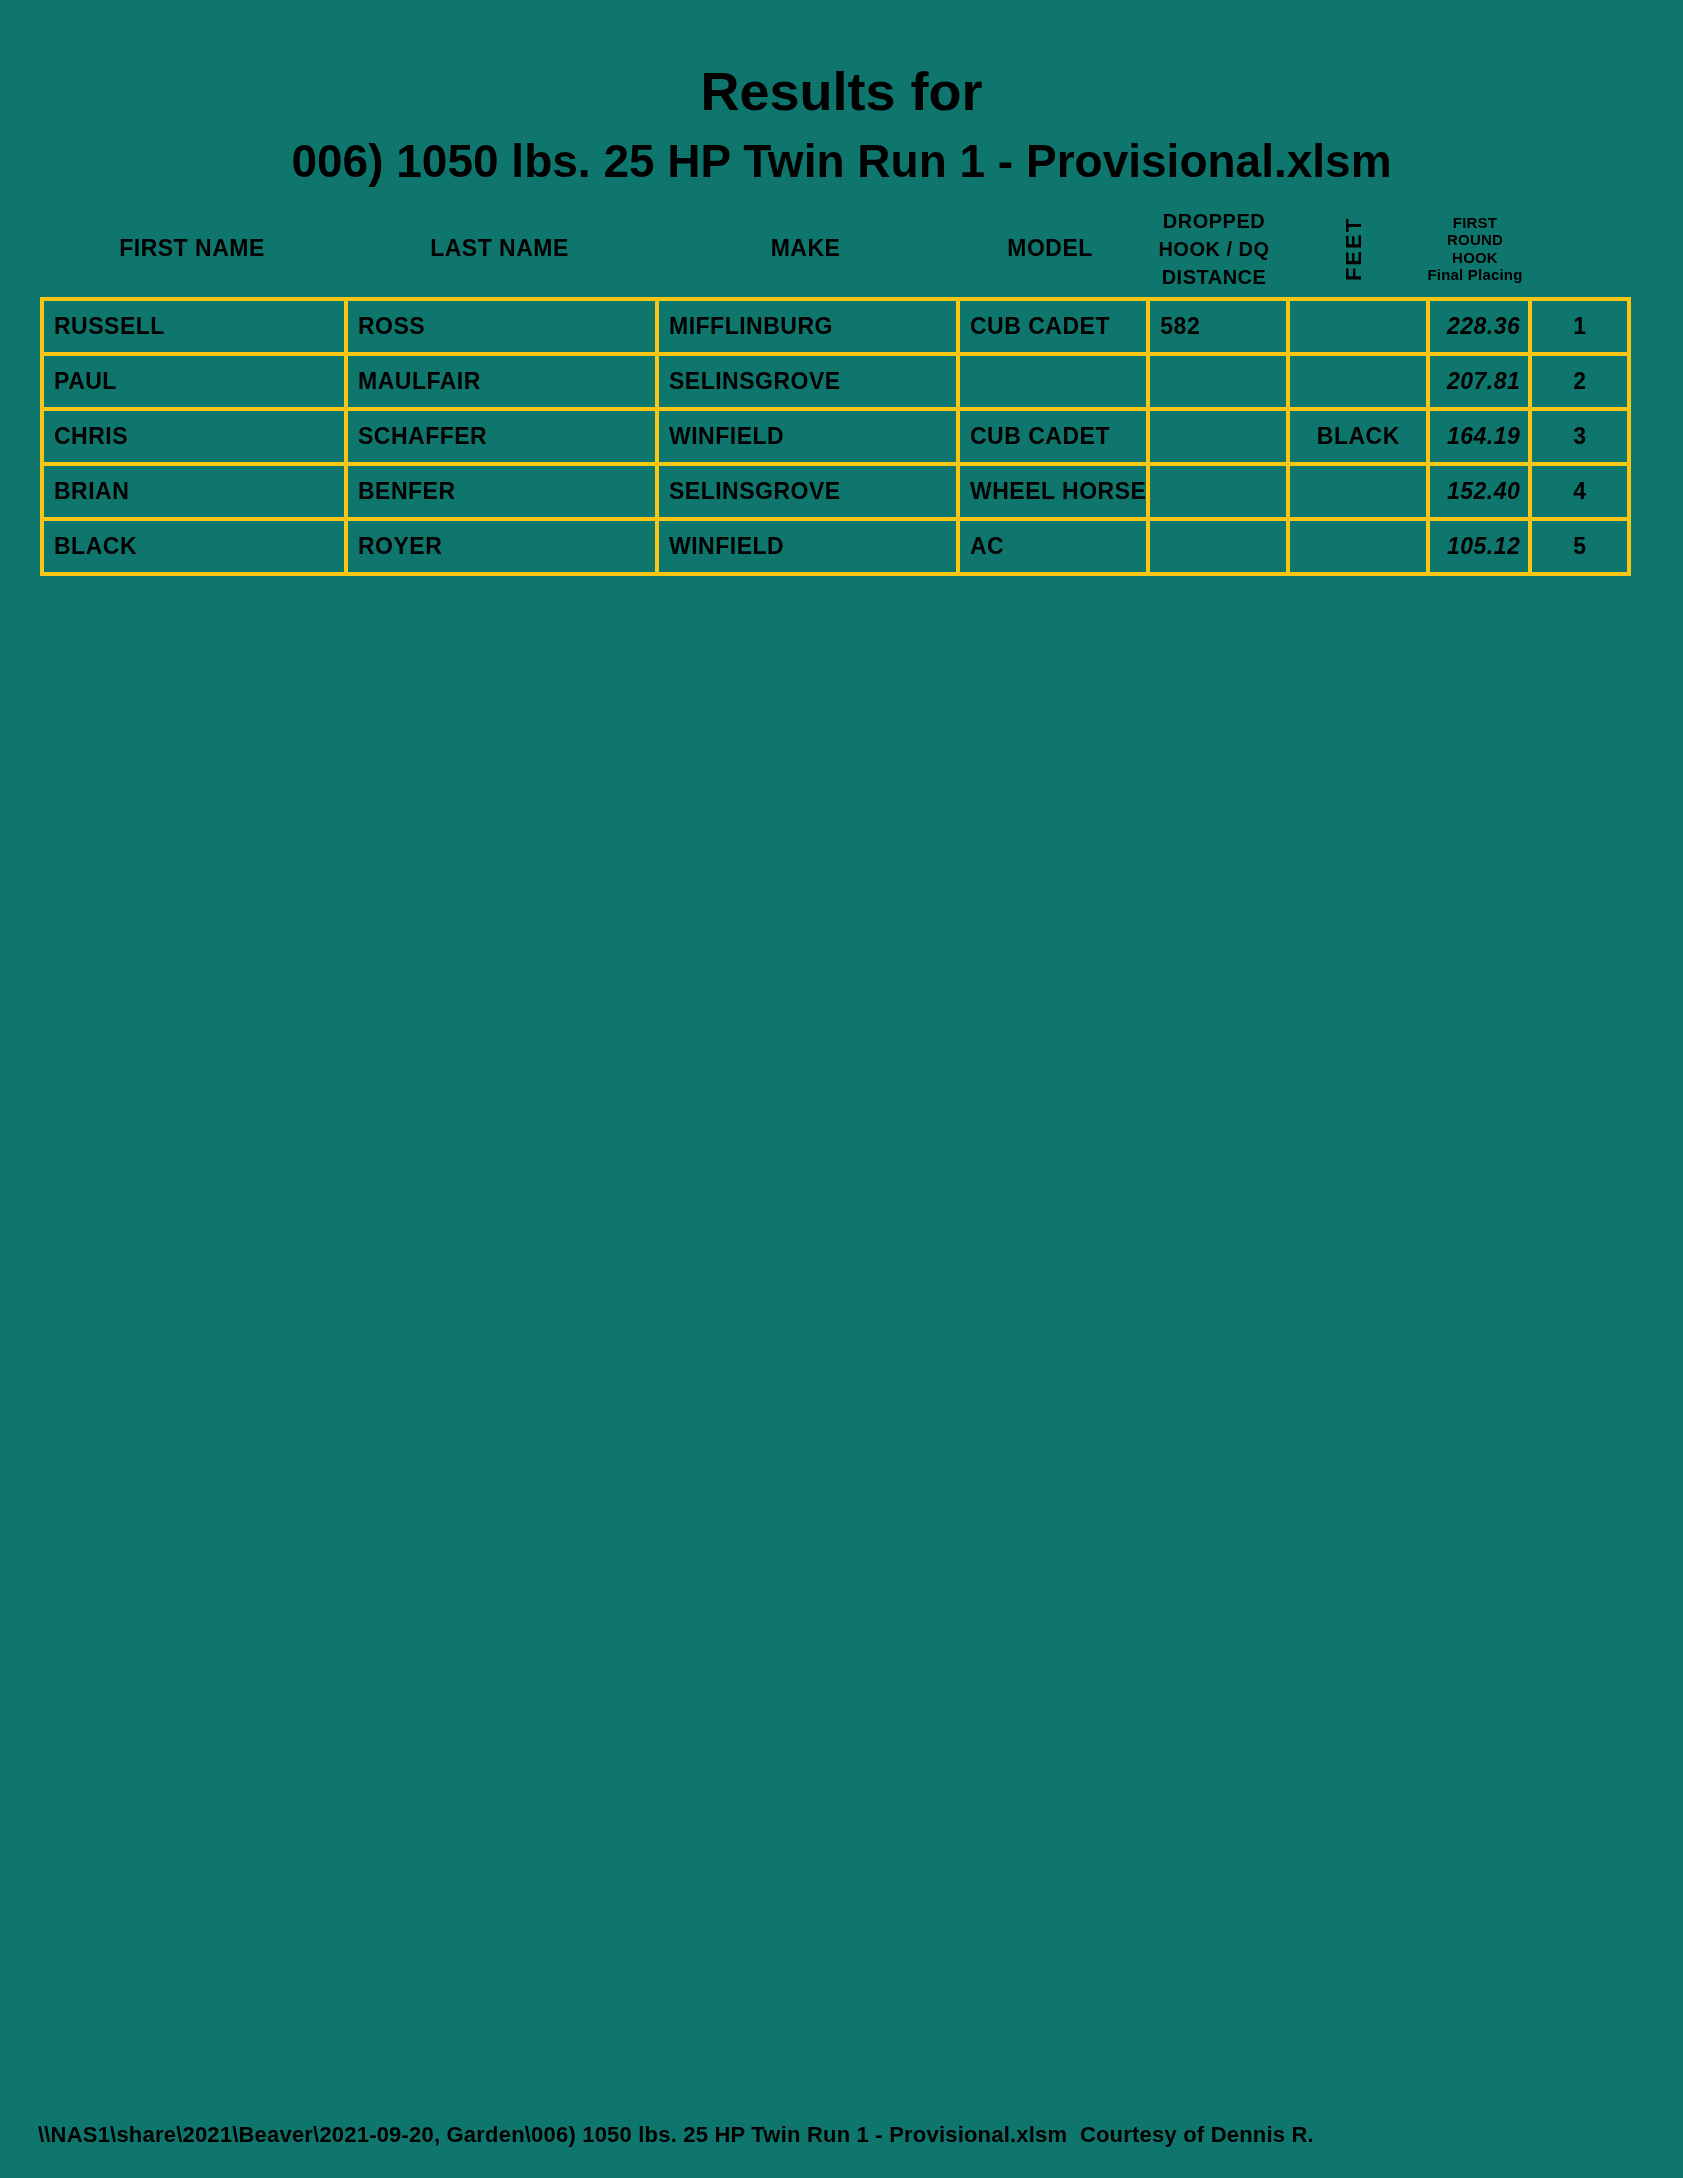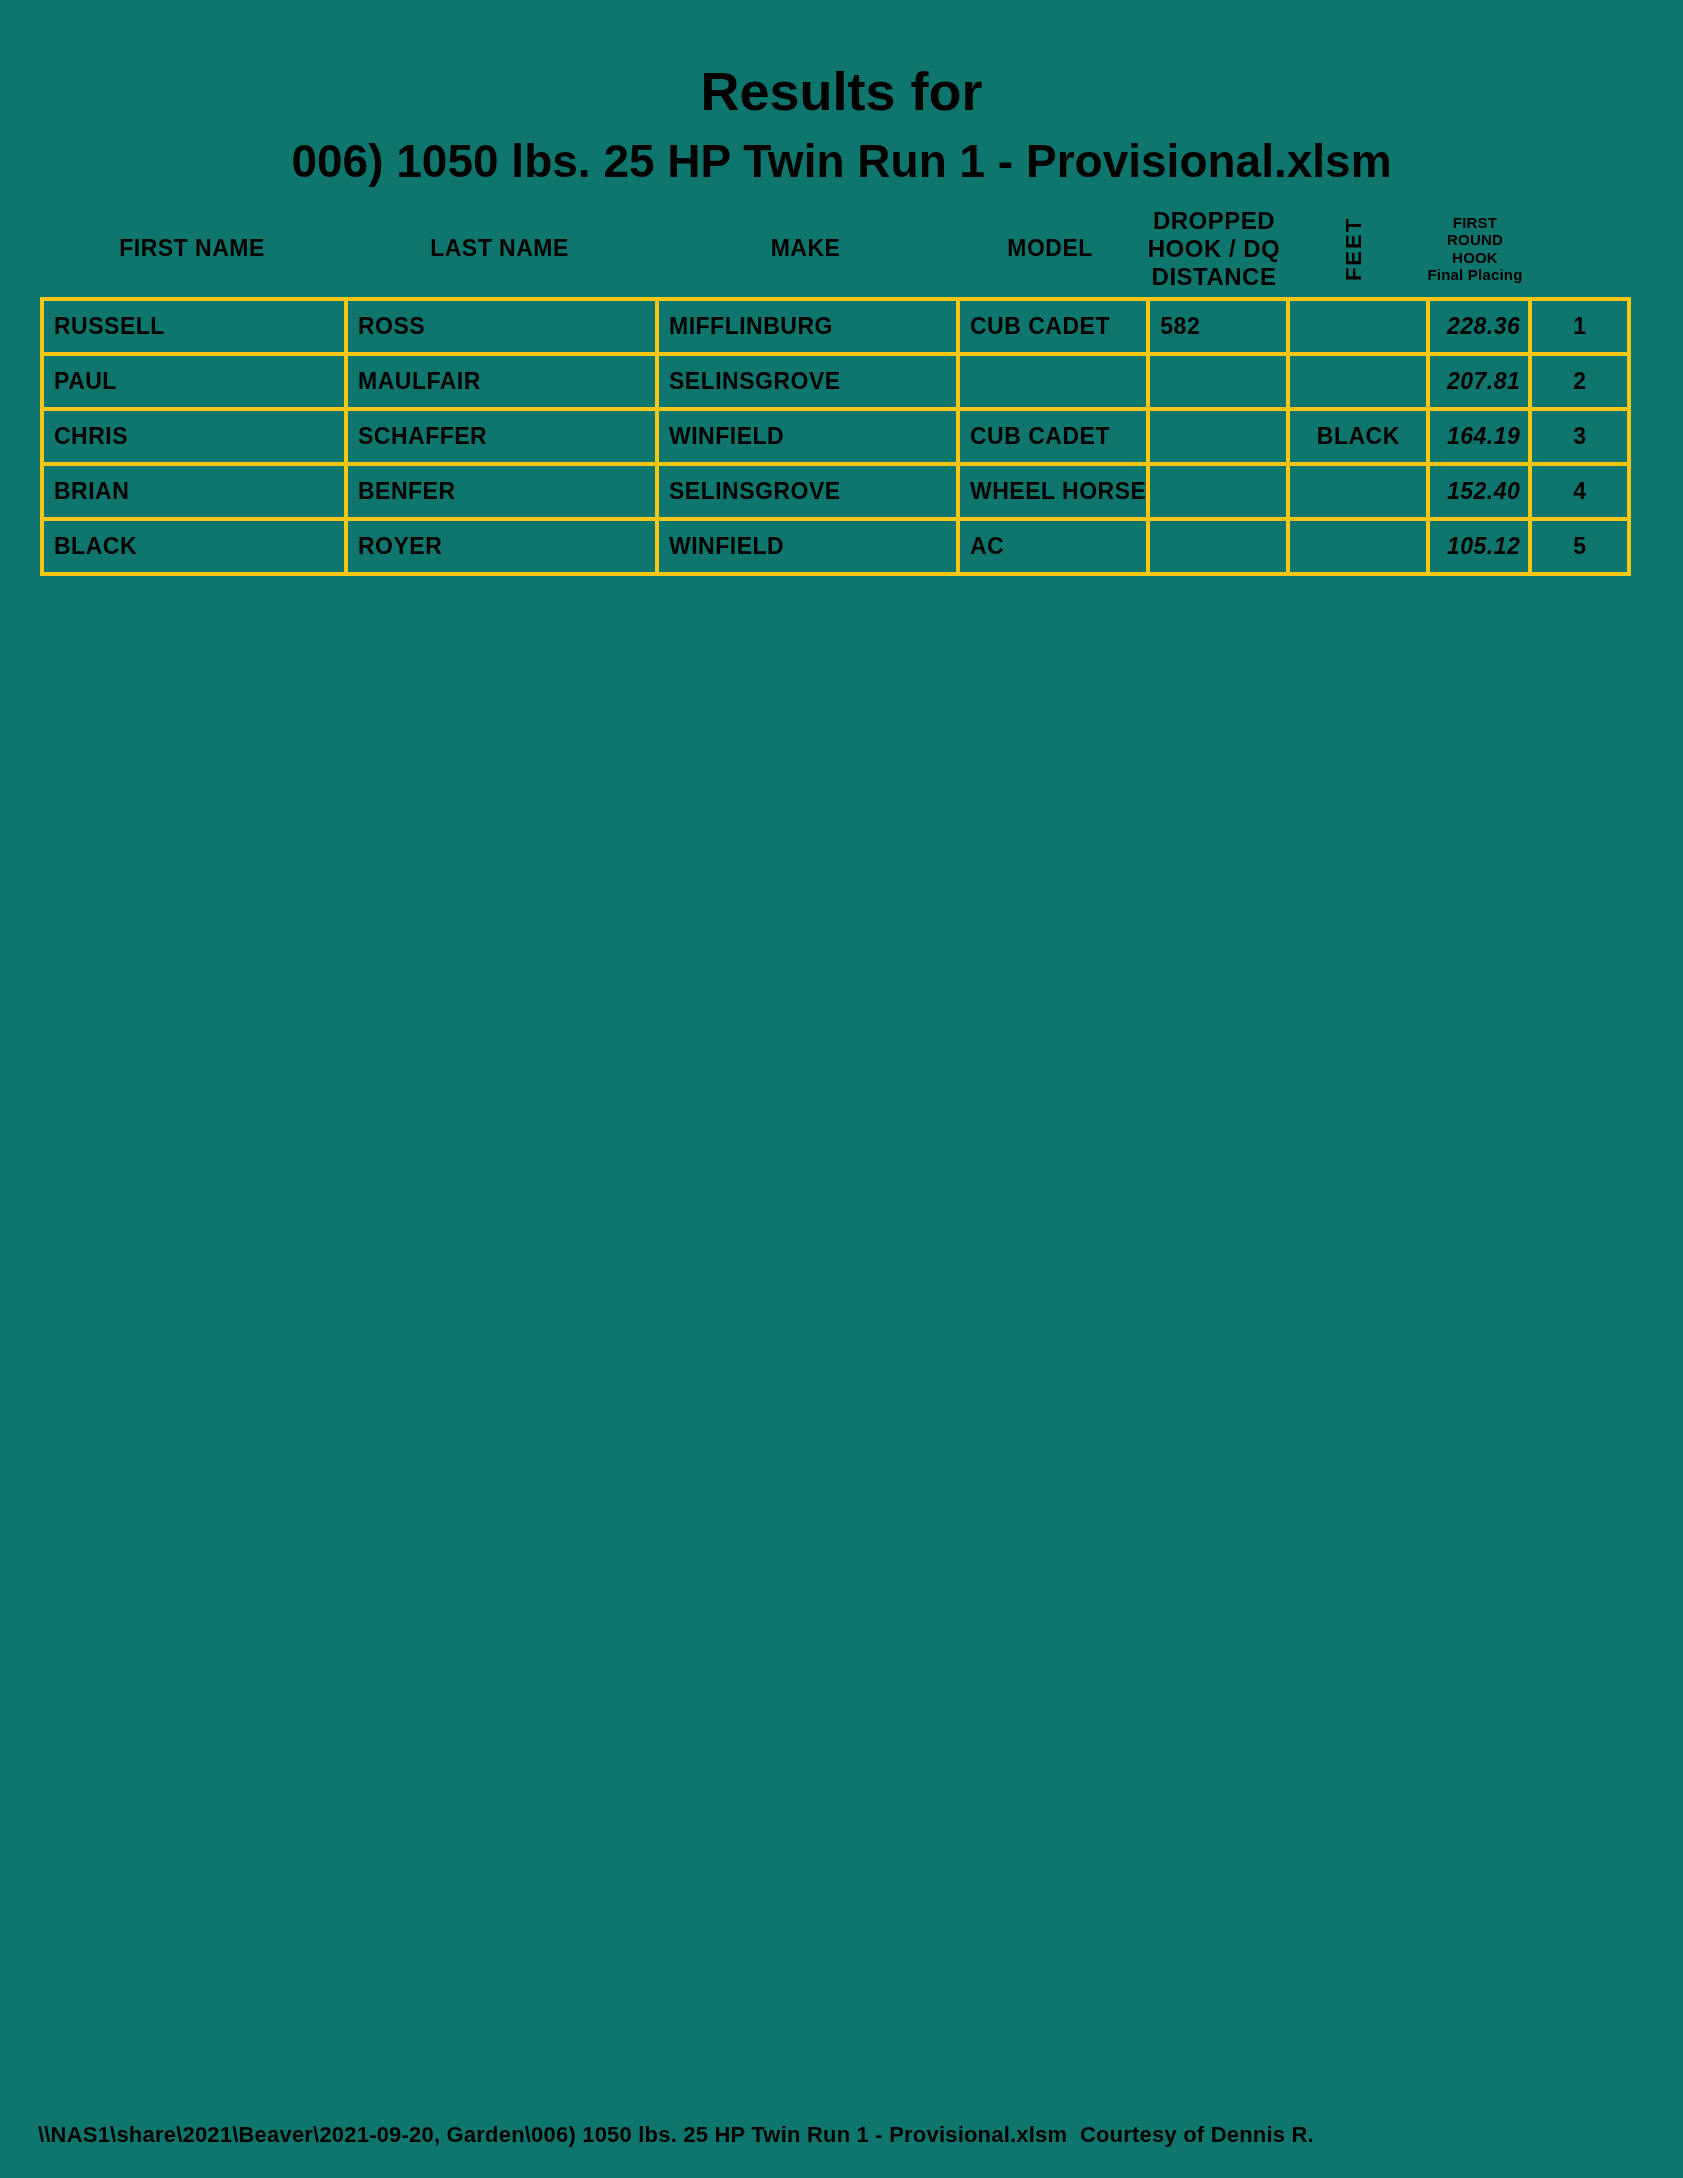--- a/index.html
+++ b/index.html
@@ -26,21 +26,21 @@
   #header-row {
     position: absolute; left: 40px; top: 200px; width: 1584px; height: 97px;
     display: grid;
     grid-template-columns: 304px 311px 301px 188px 140px 140px 102px 99px;
   }
   .hcell {
     display: flex; flex-direction: column;
     align-items: center; justify-content: center;
     text-align: center; font-size: 23px; letter-spacing: 0.5px;
   }
-  .hcell.multi { font-size: 24px; line-height: 28px; letter-spacing: 0.5px; }
+  .hcell.multi { font-size: 20px; line-height: 28px; letter-spacing: 0.5px; }
   .hcell.small { font-size: 15px; line-height: 17.3px; letter-spacing: 0.2px; }
   .rot-inner { transform: rotate(-90deg); font-size: 22px; letter-spacing: 2px; white-space: nowrap; }
   #grid { position: absolute; left: 40px; top: 297px; }
   #results-table { border-collapse: collapse; table-layout: fixed; }
   #results-table td {
     border: 4px solid var(--gold);
     height: 55px;
     font-size: 23px;
     font-weight: bold;
     vertical-align: middle;

